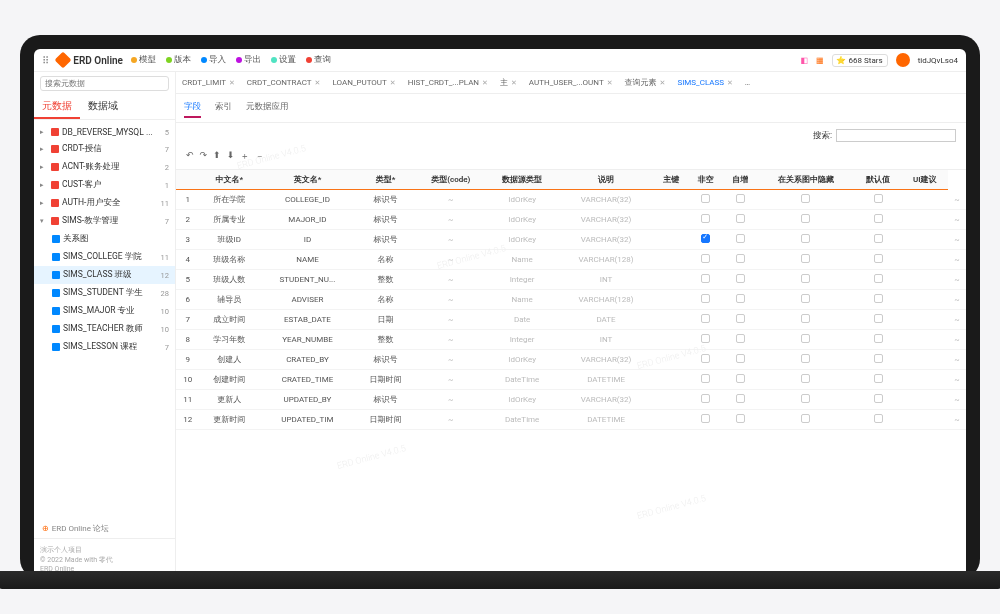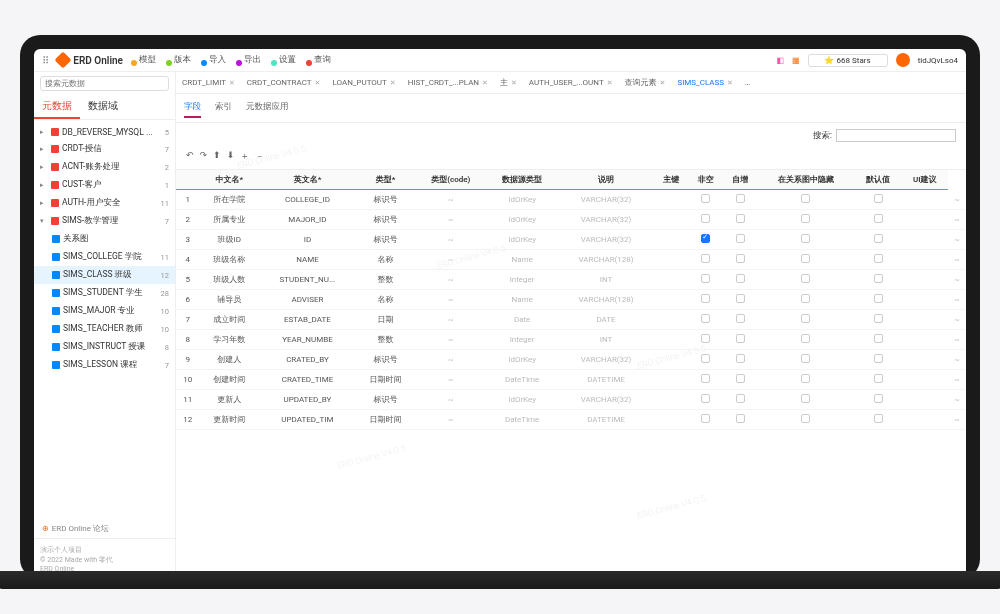--- a/index.html
+++ b/index.html
@@ -4,24 +4,24 @@
 <style>
 *{box-sizing:border-box;margin:0;padding:0;font-family:-apple-system,BlinkMacSystemFont,"Segoe UI",Roboto,sans-serif}
 body{background:#f5f5f7;display:flex;align-items:center;justify-content:center;min-height:614px}
 .laptop{background:#1a1a1a;border-radius:20px;padding:14px 14px 0;width:960px;position:relative}
 .laptop::after{content:"";position:absolute;left:-30px;right:-30px;bottom:-10px;height:18px;background:linear-gradient(#2a2a2a,#1a1a1a);border-radius:0 0 14px 14px}
 .screen{background:#fff;border-radius:6px;height:530px;overflow:hidden;display:flex;flex-direction:column;font-size:9px;color:#333}
 .topbar{display:flex;align-items:center;padding:4px 8px;border-bottom:1px solid #eee;gap:8px}
 .logo{display:flex;align-items:center;gap:4px;font-weight:600;font-size:10px}
 .logo-icon{width:12px;height:12px;background:#f60;border-radius:2px;transform:rotate(45deg)}
 .menu{display:flex;gap:10px;font-size:8.5px;color:#555}
-.menu span{display:flex;align-items:flex-end;gap:2px;cursor:pointer}
+.menu span{display:flex;align-items:center;gap:2px;cursor:pointer}
 .dot{width:6px;height:6px;border-radius:50%;display:inline-block}
 .topbar-right{margin-left:auto;display:flex;align-items:center;gap:8px;font-size:8px}
-.stars{border:1px solid #ddd;padding:1px 16px;border-radius:3px}
+.stars{border:1px solid #ddd;padding:1px 4px;border-radius:3px}
 .avatar{width:14px;height:14px;border-radius:50%;background:#f60}
 .body{flex:1;display:flex;overflow:hidden}
 .sidebar{width:142px;border-right:1px solid #eee;display:flex;flex-direction:column;overflow:hidden}
 .search-box{padding:4px 6px}
 .search-box input{width:100%;border:1px solid #ddd;border-radius:3px;padding:2px 16px 2px 4px;font-size:8px}
 .side-tabs{display:flex;font-size:10px;border-bottom:1px solid #eee}
 .side-tabs span{padding:4px 8px;cursor:pointer}
 .side-tabs .active{color:#f04134;border-bottom:2px solid #f04134}
 .tree{flex:1;overflow:auto;padding:4px 0;font-size:8.5px}
 .tree-item{display:flex;align-items:center;padding:3px 6px;cursor:pointer;gap:3px}
@@ -151,25 +151,20 @@
               <span>SIMS_MAJOR 专业</span>
               <span class="count">10</span>
             </div>
             <div class="tree-item tree-sub ">
               <span class="icon blue"></span>
               <span>SIMS_TEACHER 教师</span>
               <span class="count">10</span>
             </div>
             <div class="tree-item tree-sub ">
               <span class="icon blue"></span>
-              <span>SIMS_INSTRUCT 授课</span>
-              <span class="count">8</span>
-            </div>
-            <div class="tree-item tree-sub ">
-              <span class="icon blue"></span>
               <span>SIMS_LESSON 课程</span>
               <span class="count">7</span>
             </div>
           </div>
       <div class="forum">
             <span style="color:#f60">⊕</span>
             <span>ERD Online 论坛</span>
           </div>
       <div class="footer" id="sfoot">
             <div>演示个人项目</div>

